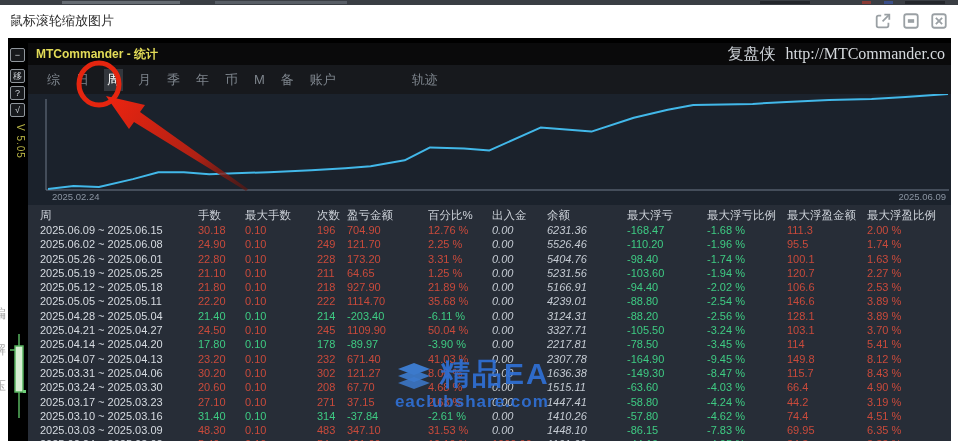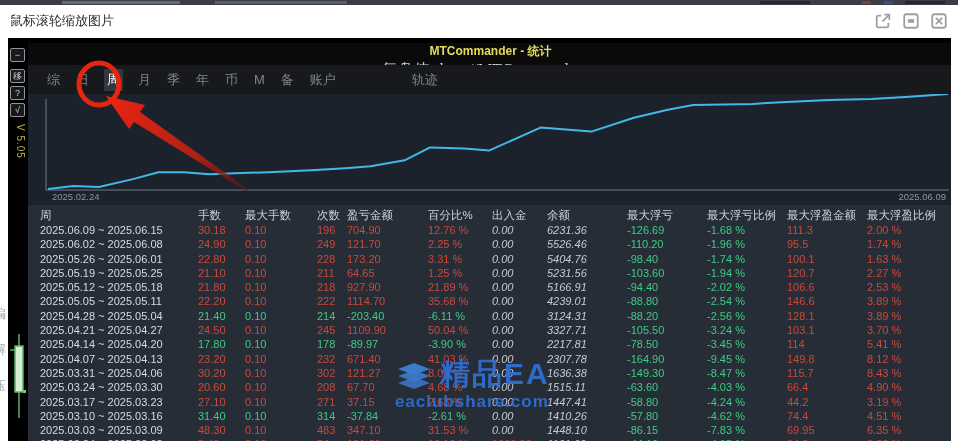--- a/index.html
+++ b/index.html
@@ -32,21 +32,21 @@
   .rail-btn{position:absolute;left:2px;width:15px;height:14px;background:#17191c;
             border:1px solid #90969c;border-radius:2px;color:#ccd1d6;font-size:9px;
             line-height:13px;text-align:center;cursor:pointer;box-sizing:border-box;}
   .rb1{top:10px}.rb2{top:31px}.rb3{top:48px}.rb4{top:65px}
   .version{position:absolute;left:2px;top:86px;width:16px;height:60px;
            writing-mode:vertical-rl;color:#b8b445;font-size:10px;letter-spacing:1px;}
   .candle{position:absolute;left:1px;top:292px;}
   
   .win{position:absolute;left:20px;top:5px;width:923px;height:398px;background:#14161a;}
   .titlebar{position:absolute;left:0;top:0;width:100%;height:22px;background:#0a0a0b;
-            display:flex;align-items:center;justify-content:space-between;box-sizing:border-box;padding:0 6px 0 8px;flex-direction:column;}
+            display:flex;align-items:center;justify-content:space-between;box-sizing:border-box;padding:0 6px 0 8px;}
   .app-title{color:#e3dc58;font-size:12px;font-weight:bold;white-space:nowrap;}
   .brand{color:#cdd2d8;font-size:16px;white-space:nowrap;overflow:hidden;font-family:Liberation Serif, serif;}
   .brand .url{color:#d6dade;margin-left:6px;}
   .tabbar{position:absolute;left:0;top:22px;width:100%;height:29px;background:#17191d;
           display:flex;align-items:center;box-sizing:border-box;padding-left:18px;}
   .tab{color:#7d848c;font-size:13px;margin-right:14px;cursor:pointer;padding:2px 1px;white-space:nowrap;}
   .tab.active{color:#ffffff;background:#33373d;padding:2px 3px;}
   .tab.gap{margin-left:60px;}
   
   .chartpanel{position:absolute;left:0;top:51px;width:923px;height:111px;background:#1b222c;}
@@ -173,21 +173,21 @@
       <div id="tbody">
           <div class="grid trow">
             <span class="c-week">2025.06.09 ~ 2025.06.15</span>
             <span class="c-red">30.18</span>
             <span class="c-red">0.10</span>
             <span class="c-red">196</span>
             <span class="c-red">704.90</span>
             <span class="c-red">12.76 %</span>
             <span class="c-gray">0.00</span>
             <span class="c-gray">6231.36</span>
-            <span class="c-green">-126.69</span>
+            <span class="c-green">-168.47</span>
             <span class="c-green">-1.68 %</span>
             <span class="c-red">111.3</span>
             <span class="c-red">2.00 %</span>
           </div>
           <div class="grid trow">
             <span class="c-week">2025.06.02 ~ 2025.06.08</span>
             <span class="c-red">24.90</span>
             <span class="c-red">0.10</span>
             <span class="c-red">249</span>
             <span class="c-red">121.70</span>

